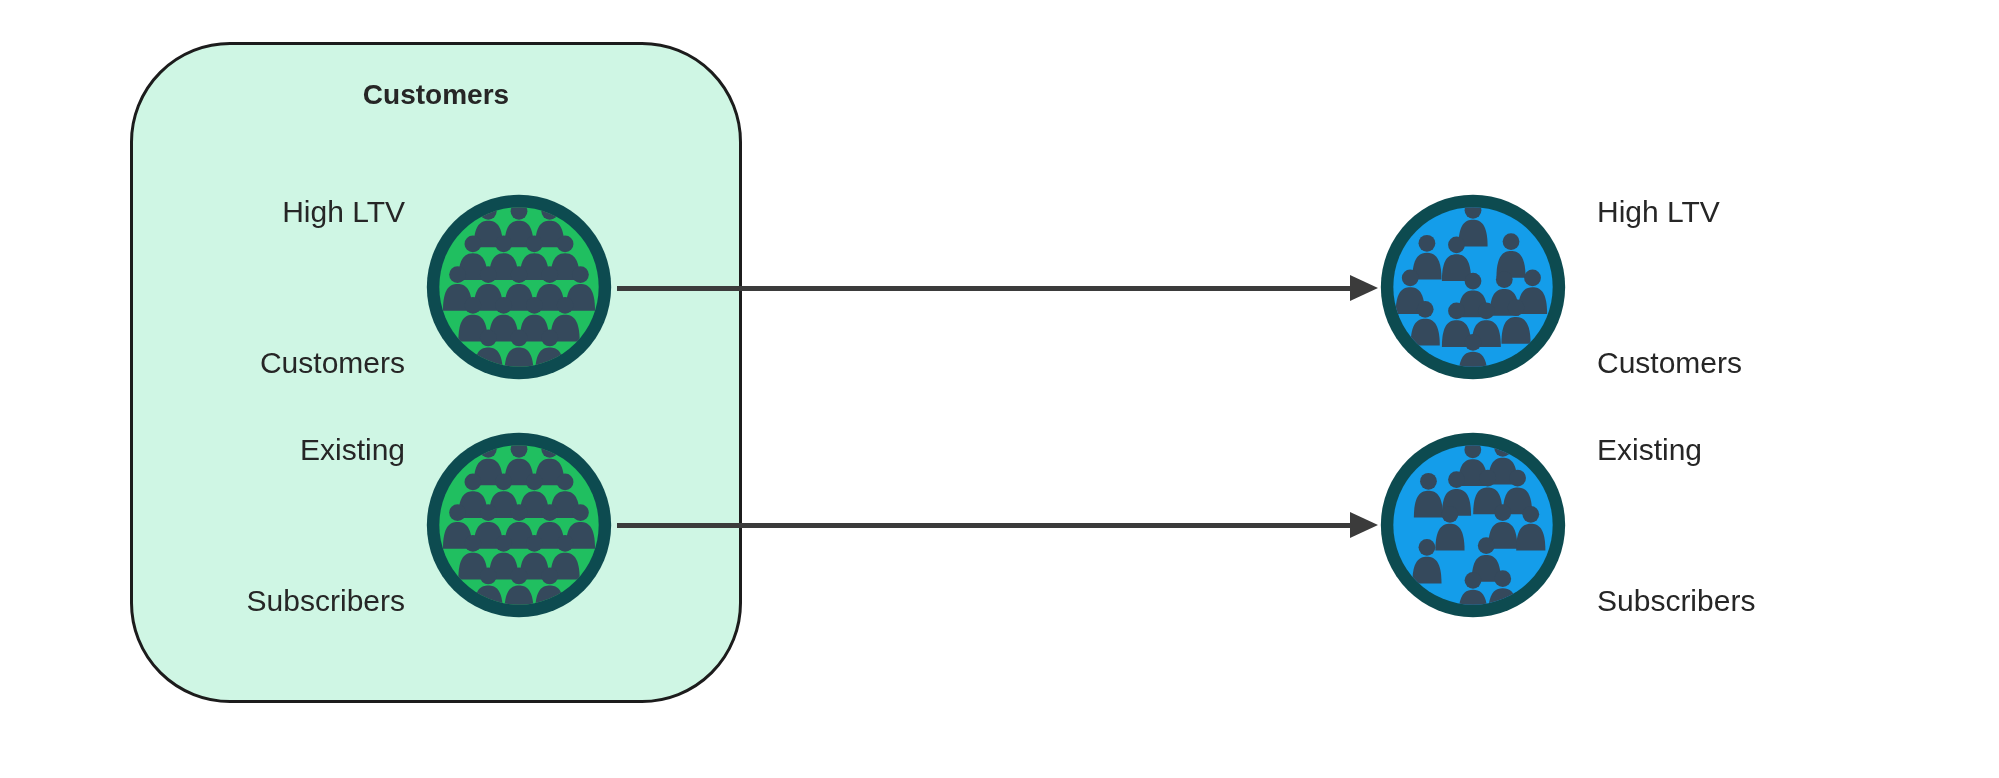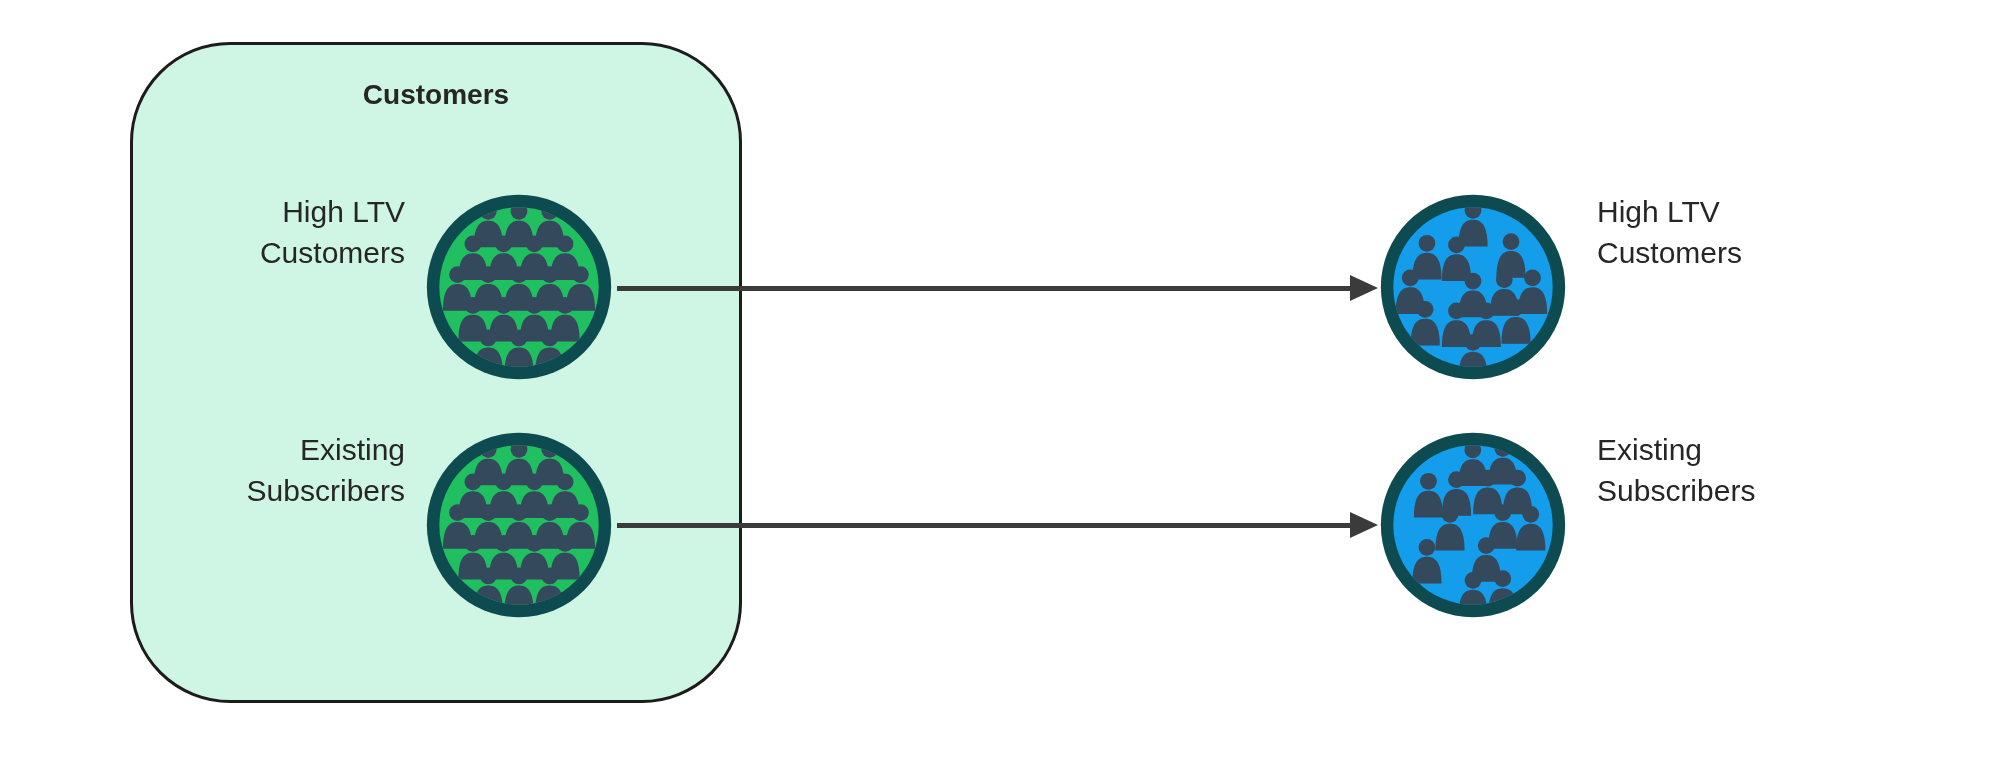--- a/index.html
+++ b/index.html
@@ -18,21 +18,21 @@
   .box-title {
     margin-top:34px; text-align:center;
     font-size:28px; font-weight:700; color:var(--text,#262626);
   }
   .node {
     position:absolute; width:192px; height:192px;
   }
   .node svg { width:100%; height:100%; display:block; }
   .node-label {
     position:absolute; height:192px; display:flex;
-    flex-direction:column; justify-content:flex-start;
+    flex-direction:column; justify-content:space-between;
     font-size:30px; line-height:41px; color:var(--text,#262626);
   }
   .label-left  { left:205px;  width:200px; text-align:right; }
   .label-right { left:1597px; width:230px; text-align:left; }
   .arrow { position:absolute; left:617px; display:flex; align-items:center; }
   .arrow-line { width:733px; height:5px; background:var(--arrow,#3b3b3b); }
   .arrow-head {
     width:0; height:0;
     border-top:13px solid transparent;
     border-bottom:13px solid transparent;

